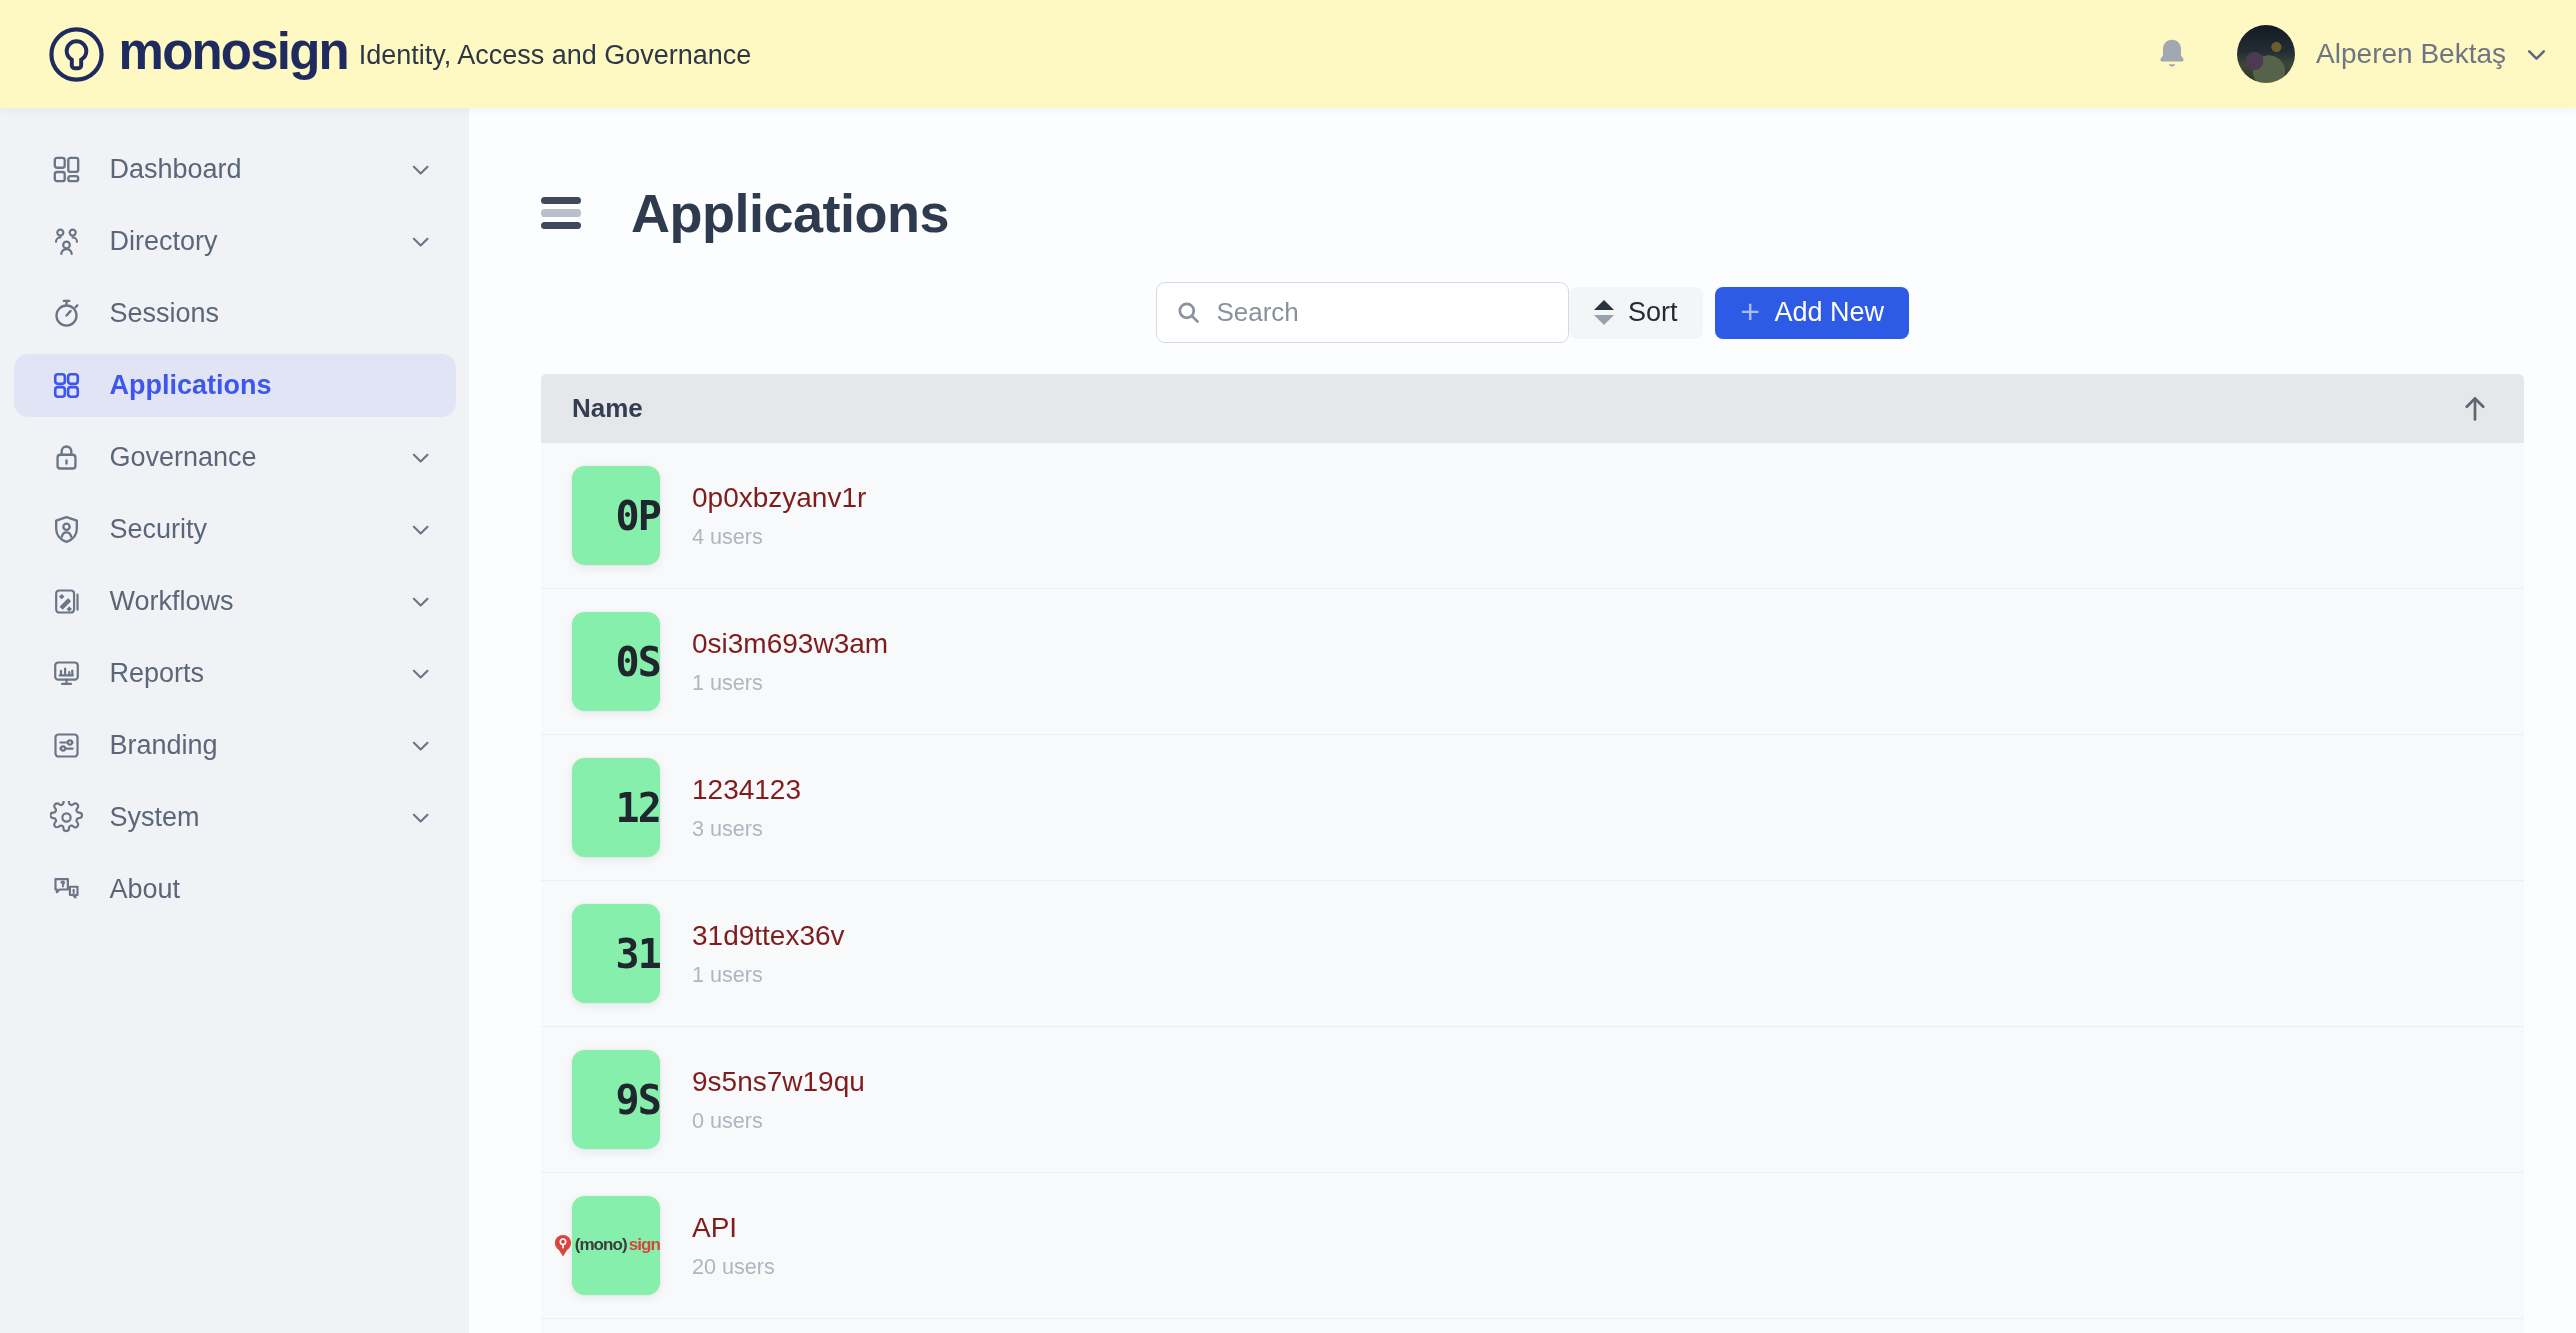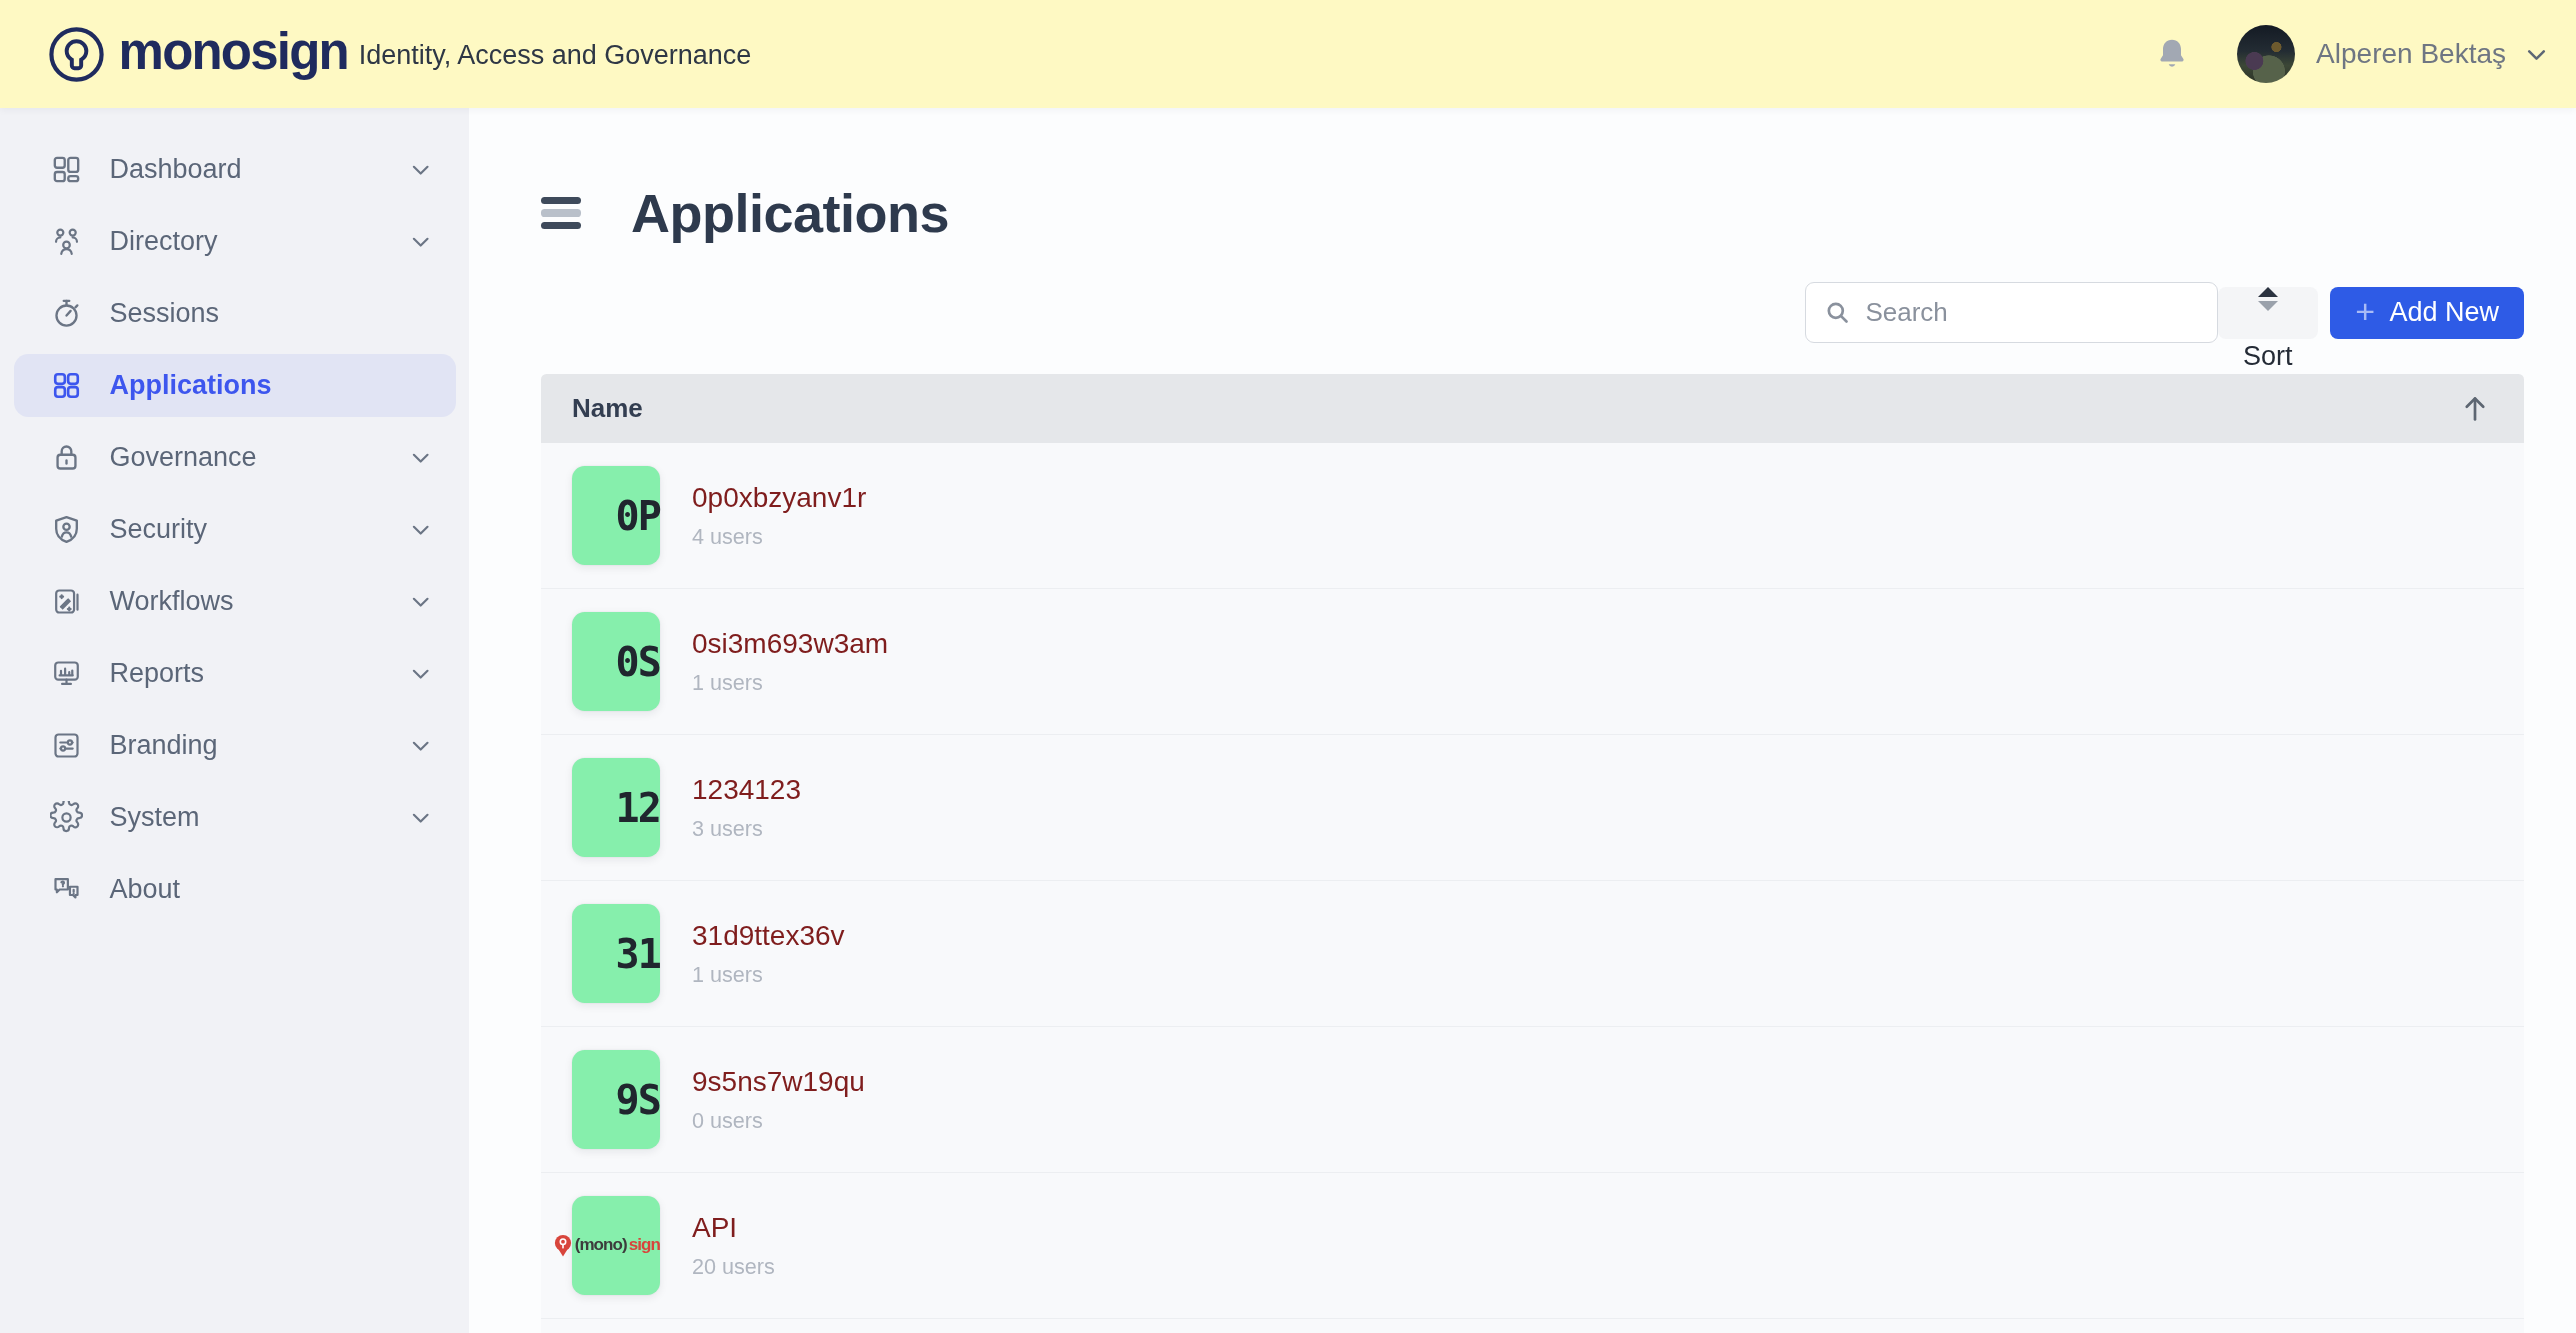--- a/index.html
+++ b/index.html
@@ -57,35 +57,35 @@
 
   
   .main { flex:1; padding:77px 52px 0 72px; background:#fcfdfe; }
 
   .page-head { display:flex; align-items:center; gap:50px; height:56px; }
   .burger { width:40px; height:32px; display:flex; flex-direction:column; justify-content:space-between; cursor:pointer; }
   .burger span { display:block; height:7.2px; border-radius:3.6px; background:#3e4a5b; }
   .burger span:nth-child(2) { background:#b9c0ca; }
   .page-title { font-size:54px; font-weight:700; color:#2e3a4d; letter-spacing:-0.5px; }
 
-  .controls { display:flex; align-items:center; justify-content:flex-end; margin-top:41px; }
+  .controls { display:flex; align-items:center; justify-content:center; margin-top:41px; }
   .search-box {
     width:413px; height:61px; background:#fff; border:1.8px solid #d6dae0; border-radius:9px;
     display:flex; align-items:center; padding:0 18px; gap:14.4px;
   }
   .search-box svg { width:27px; height:27px; color:#8a919d; flex:none; }
   .search-box input {
     border:none; outline:none; background:transparent; width:100%;
     font-family:"Liberation Sans", sans-serif; font-size:26px; color:#3a4352;
   }
   .search-box input::placeholder { color:#8a919d; }
   .ctrl-right { display:flex; align-items:center; gap:12.6px; }
   .btn { height:52px; border:none; border-radius:8px; display:flex; align-items:center;
          font-family:"Liberation Sans", sans-serif; font-size:27px; cursor:pointer; }
-  .btn-sort { background:#f4f5f7; color:#242b36; padding:0 25px; gap:30px; font-weight:500;flex-direction:column; }
+  .btn-sort { background:#f4f5f7; color:#242b36; padding:0 25px; gap:14px; font-weight:500; }
   .sort-glyph { display:flex; flex-direction:column; gap:4.5px; }
   .sort-glyph i { display:block; width:0; height:0; border-left:10px solid transparent; border-right:10px solid transparent; }
   .sort-glyph .up { border-bottom:10px solid #2b3340; }
   .sort-glyph .dn { border-top:10px solid #9aa1ab; }
   .btn-add { background:#2e5be6; color:#ffffff; padding:0 25px; gap:14.4px; font-weight:500; }
   .plus-glyph { font-size:34px; line-height:1; color:#a9bbf6; font-weight:400; padding-bottom:3.6px; }
 
   
   .table { margin-top:31px; }
   .t-head {

